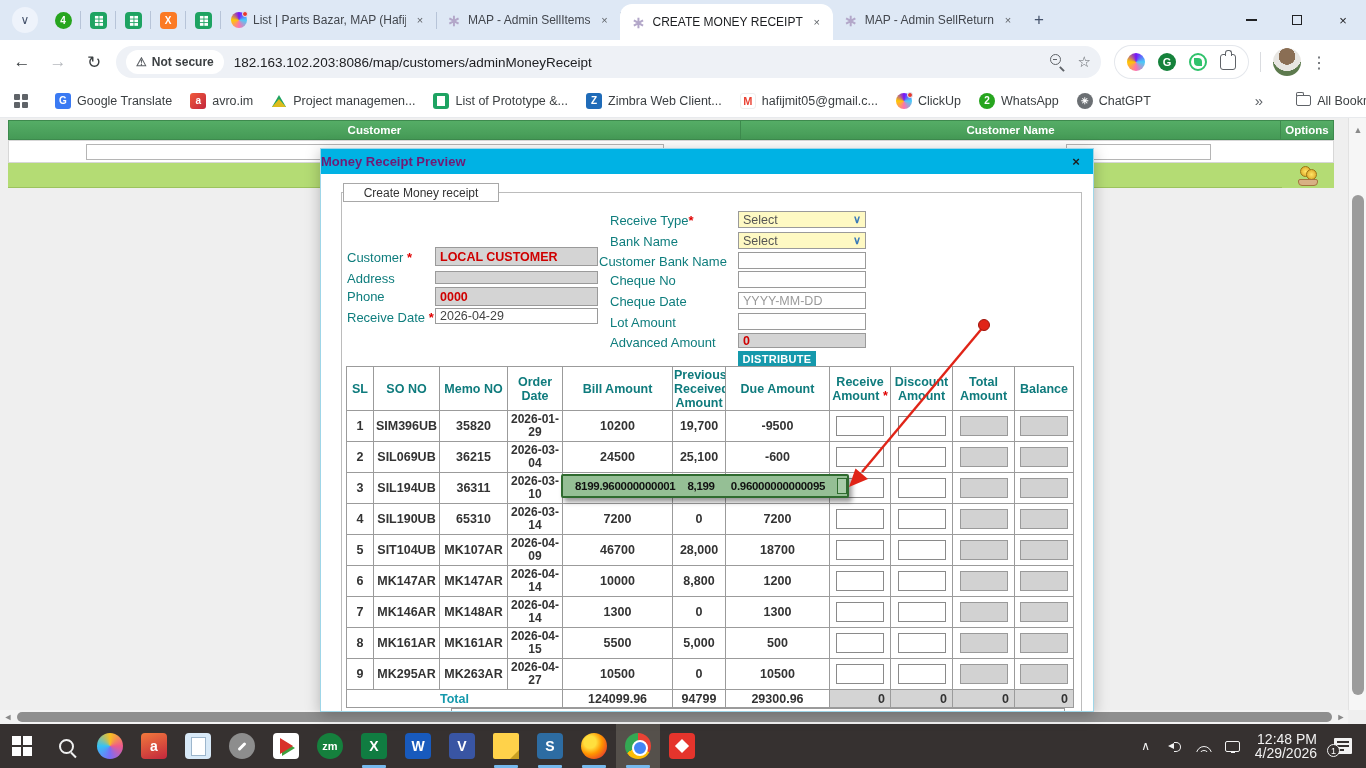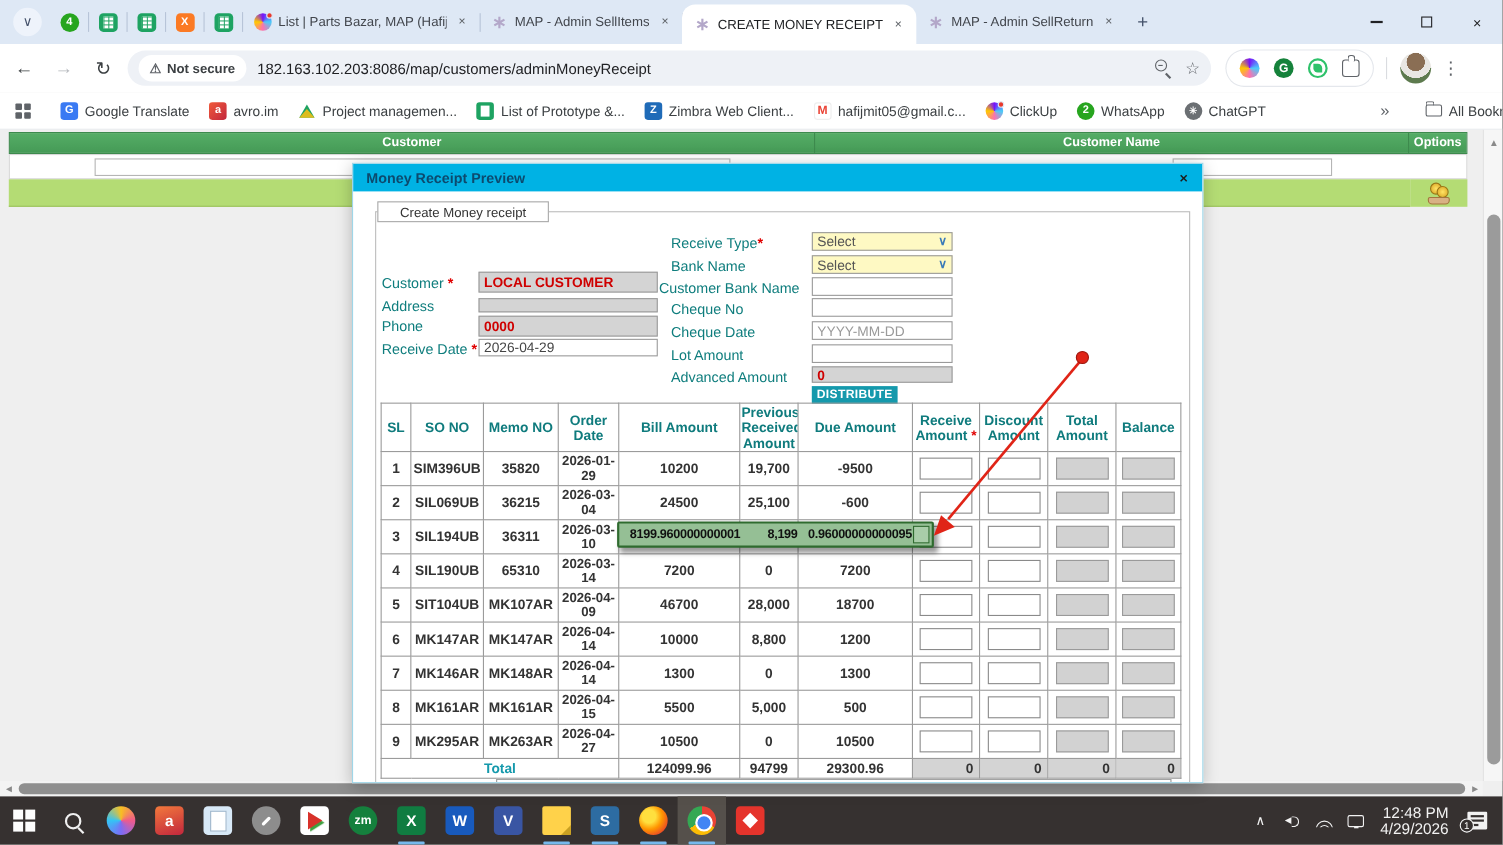--- a/index.html
+++ b/index.html
@@ -94,21 +94,21 @@
   .vscroll { position:absolute; left:1348px; top:0; width:18px; height:592px; background:#f6f6f6; border-left:1px solid #e2e2e2; }
   .vscroll .arr { position:absolute; left:0; width:18px; height:16px; color:#8a8a8a; font-size:9px; display:flex; align-items:center; justify-content:center; }
   .vthumb { position:absolute; left:3px; top:77px; width:12px; height:500px; background:#9b9b9b; border-radius:6px; }
   .hscroll { position:absolute; left:0; top:592px; width:1348px; height:14px; background:#f3f3f3; }
   .hscroll .arr { position:absolute; top:0; width:14px; height:14px; color:#8a8a8a; font-size:9px; display:flex; align-items:center; justify-content:center; }
   .hthumb { position:absolute; left:17px; top:2px; width:1315px; height:10px; background:#8f8f8f; border-radius:5px; }
 
   
   .modal { position:absolute; left:320px; top:148px; width:774px; height:564px; background:#fff; border:1px solid #9fd6e8; box-shadow:0 3px 14px rgba(0,0,0,.25); overflow:hidden; z-index:10; }
   .modal-header { position:absolute; left:0; top:0; width:100%; height:25px; background:#00b2e4; display:flex; align-items:center; }
-  .modal-title { font-size:13px; font-weight:bold; color:#0c4a6e; margin-left:12px; }
+  .modal-title { font-size:13px; font-weight:bold; color:#701a75; }
   .modal-close { position:absolute; right:8px; top:3px; width:18px; height:18px; color:#1c1c1c; font-weight:bold; font-size:13px; display:flex; align-items:center; justify-content:center; }
   .fieldset { position:absolute; left:20px; top:43px; width:741px; height:560px; border:1px solid #bcbcbc; }
   .legend { position:absolute; left:22px; top:34px; width:156px; height:19px; background:#fff; border:1px solid #a8a8a8; display:flex; align-items:center; justify-content:center; font-size:12px; color:#333; z-index:2; }
 
   .flabel { position:absolute; font-size:13px; color:#0e7d7d; white-space:nowrap; }
   .req { color:#e00000; font-weight:bold; }
   .fbox { position:absolute; border:1px solid #9a9a9a; font-size:12.5px; display:flex; align-items:center; padding:0 4px; background:#fff; color:#444; }
   .fbox.ro { background:#d4d4d4; }
   .fbox.redval { color:#cf0000; font-weight:bold; }
   .select { position:absolute; border:1px solid #9a9a9a; background:#fef9c3; font-size:12.5px; color:#555; display:flex; align-items:center; padding:0 4px; }
@@ -130,21 +130,21 @@
   td.c-date { font-size:12px; line-height:1.1; }
   .cell-input { width:48px; height:20px; border:1px solid #8a8a8a; background:#fff; display:inline-block; vertical-align:middle; outline:none; }
   .cell-box { width:48px; height:20px; background:#d2d2d2; border:1px solid #9a9a9a; display:inline-block; vertical-align:middle; }
   tr.total-row td { height:18px; font-weight:bold; }
   tr.total-row .t-label { color:#1599ac; }
   tr.total-row td.zero { background:#d4d4d4; text-align:right; padding-right:5px; }
   .partial-input { position:absolute; left:130px; top:559px; width:614px; height:14px; border:1px solid #9a9a9a; background:#fff; }
 
   
   .annotation { position:absolute; left:240px; top:325px; width:288px; height:24px; background:#95bf95; border:2px solid #2f6b2f; border-radius:2px; box-shadow:3px 4px 5px rgba(0,0,0,.4); display:flex; align-items:center; z-index:15; }
-  .annotation span { font-size:11.5px; font-weight:bold; color:#111; letter-spacing:-0.3px; text-align:right; }
+  .annotation span { font-size:11.5px; font-weight:bold; color:#111; letter-spacing:-0.3px; text-align:left;margin-left:12px; }
   .ann-box { width:15px; height:16px; border:1px solid #2f6b2f; background:#a9cda9; margin-left:1px; }
 
   
   .overlay-svg { position:absolute; left:0; top:0; width:1366px; height:768px; z-index:60; pointer-events:none; }
 
   
   .taskbar { position:absolute; left:0; top:724px; width:1366px; height:44px; background:#363130; display:flex; align-items:center; }
   .task-ic { width:44px; height:44px; display:flex; align-items:center; justify-content:center; position:relative; flex:none; }
   .task-ic.running::after { content:""; position:absolute; left:10px; bottom:0; width:24px; height:3px; background:#76b9ed; border-radius:1px; }
   .task-ic.active { background:#55504b; }

